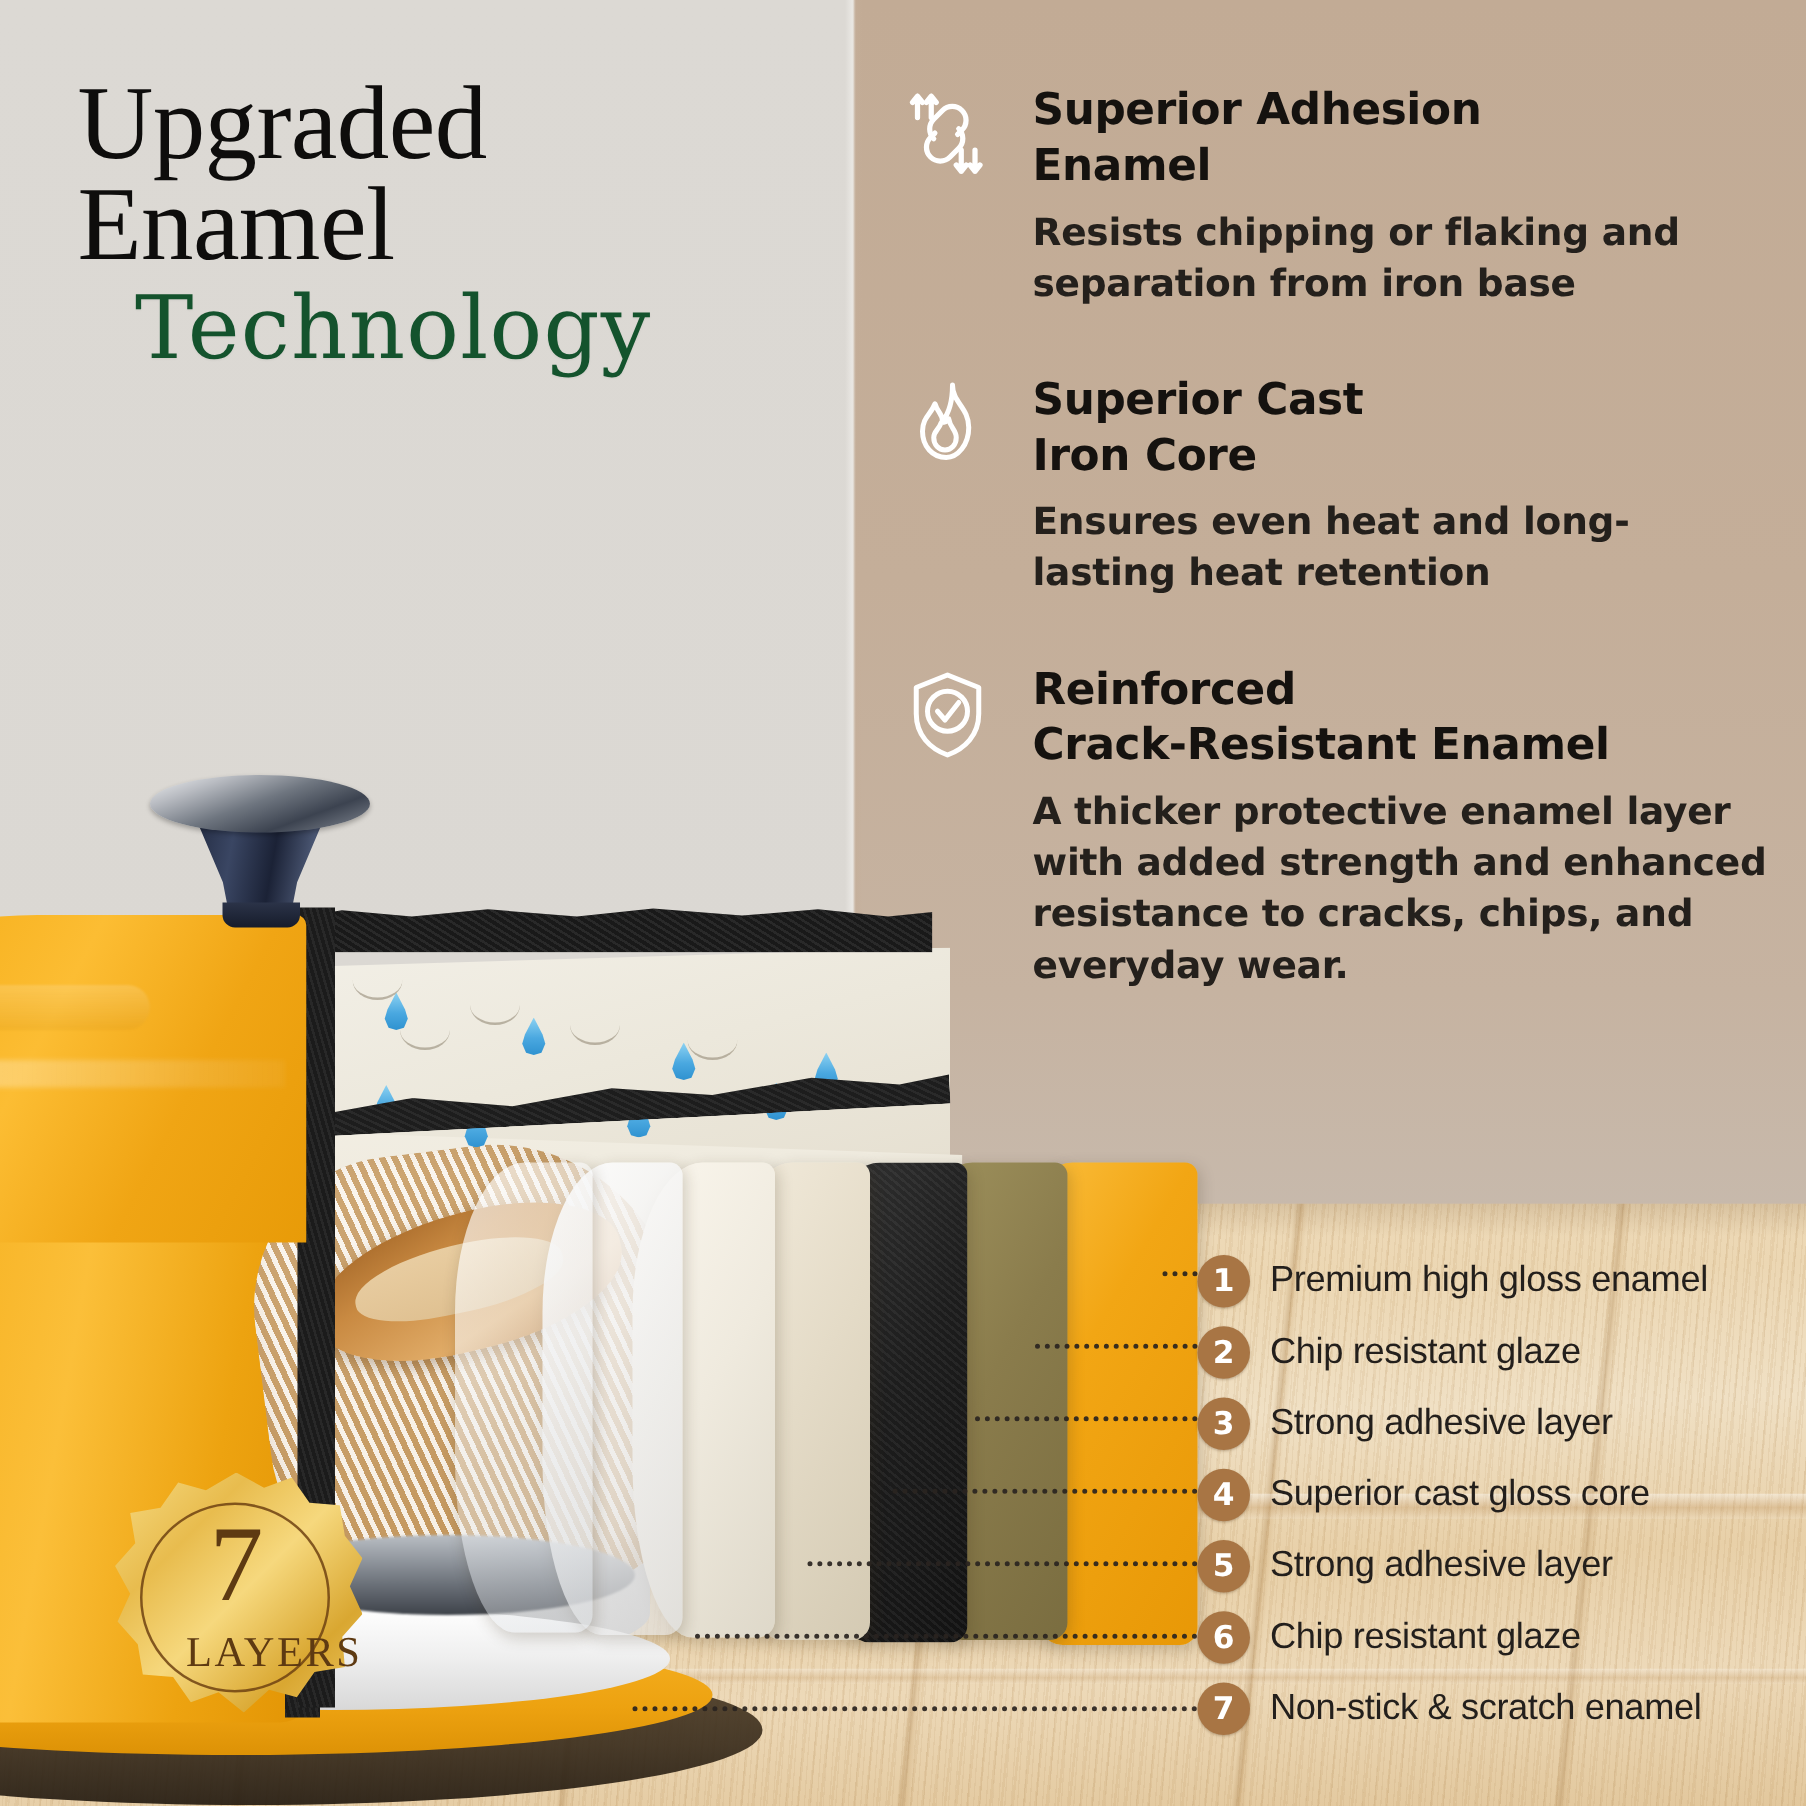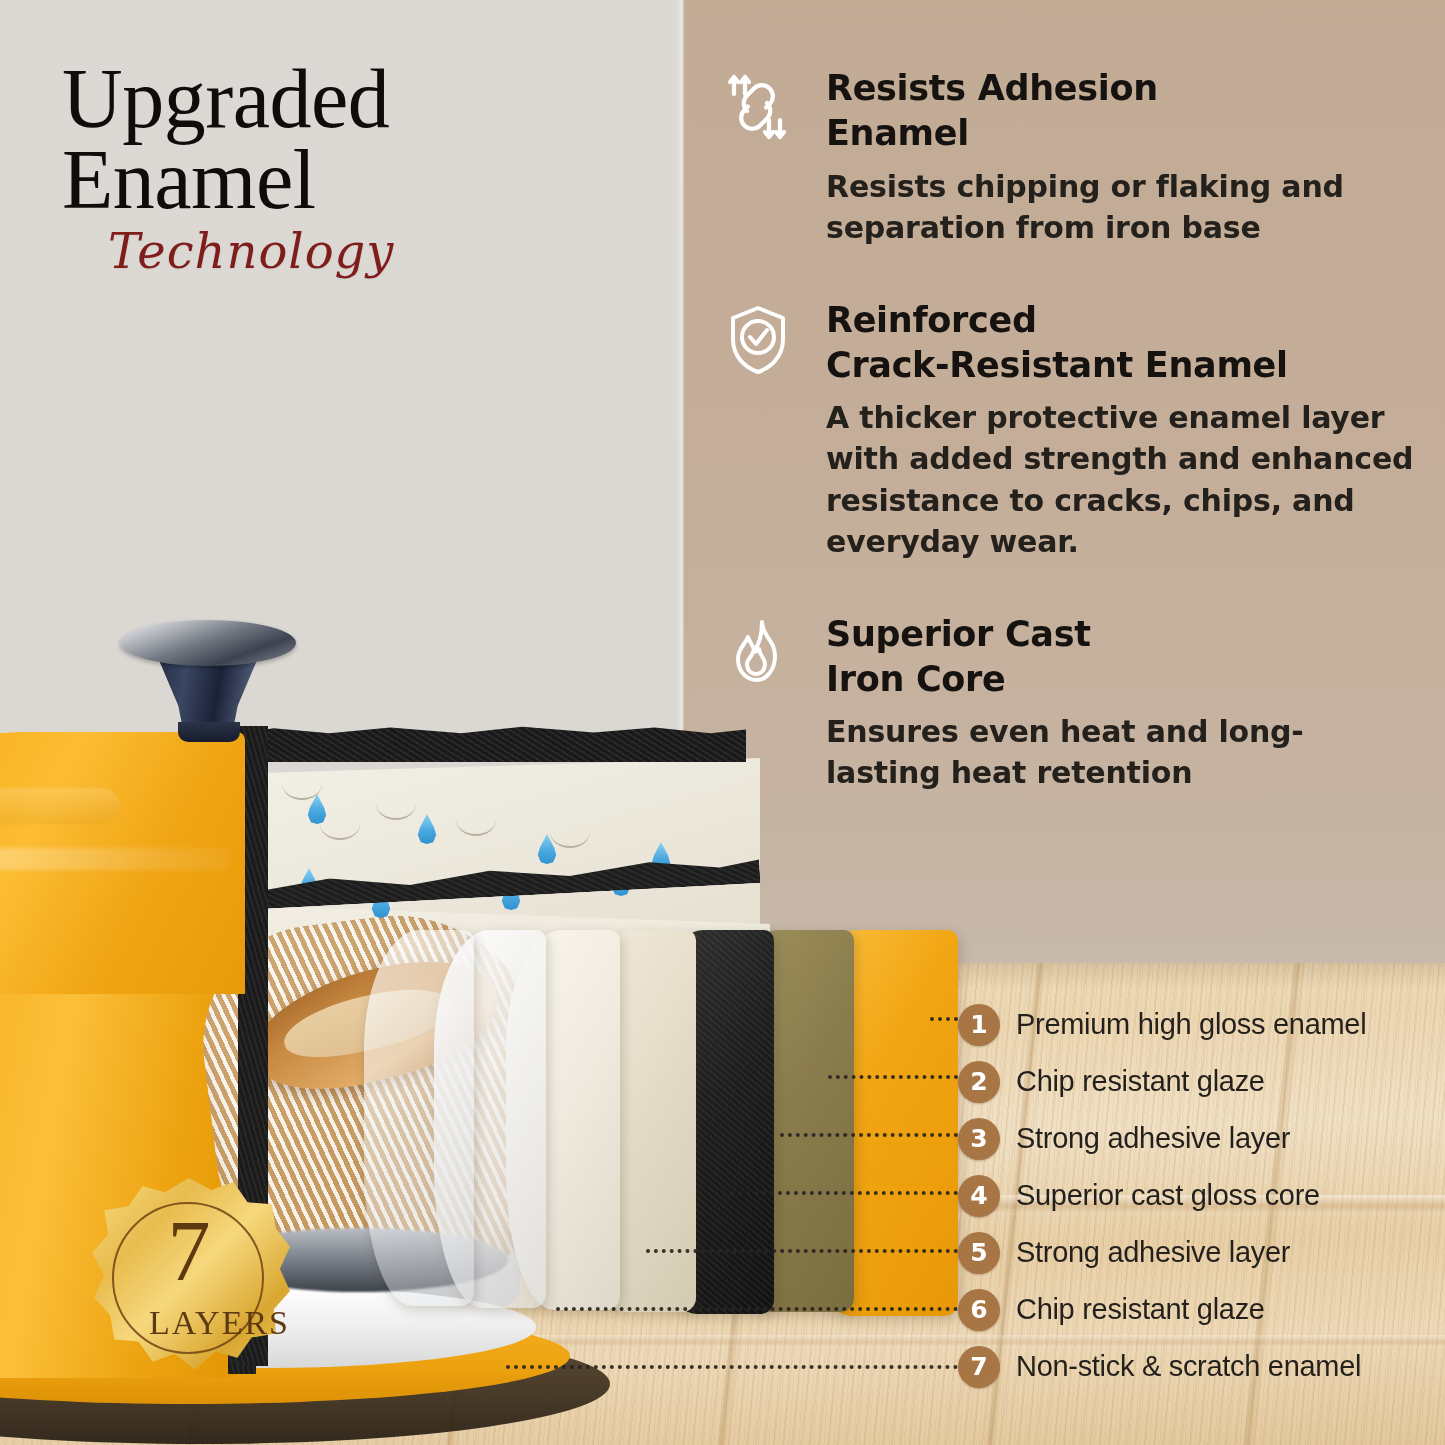--- a/index.html
+++ b/index.html
@@ -59,22 +59,22 @@
 
   
   .title-wrap{position:absolute;left:62px;top:58px;width:600px;}
   .title-serif{
     font-family:"Liberation Serif",serif;
     font-size:84px;line-height:0.97;color:#0e0d0c;
     letter-spacing:-0.5px;font-weight:400;
   }
   .title-script{
     font-family:"DejaVu Serif",serif;
-    font-style:italic;font-weight:400;
-    font-size:48px;line-height:1;color:#7f1d1d;
+    font-weight:400;
+    font-size:70px;line-height:1;color:#14532d;
     margin-top:6px;margin-left:46px;
     letter-spacing:1px;
     text-shadow:0 1px 2px rgba(0,0,0,.06);
   }
 
   
   .features{position:absolute;left:714px;top:66px;width:700px;}
   .feature{position:relative;padding-left:112px;margin-bottom:42px;}
   .feature .ficon{
     position:absolute;left:8px;top:6px;width:72px;height:72px;
@@ -432,55 +432,55 @@
         <svg width="66" height="70" viewBox="0 0 66 70" fill="none" stroke="#ffffff" stroke-width="4.2" stroke-linecap="round" stroke-linejoin="round">
           <path d="M9 22 L9 5 M9 5 L5 10 M9 5 L13 10"></path>
           <path d="M20 22 L20 5 M20 5 L16 10 M20 5 L24 10"></path>
           <path d="M44 48 L44 65 M44 65 L40 60 M44 65 L48 60"></path>
           <path d="M55 48 L55 65 M55 65 L51 60 M55 65 L59 60"></path>
           <path d="M22 39 a11 11 0 0 1 0-15.6 l7-7 a11 11 0 0 1 15.6 15.6 l-3.5 3.5"></path>
           <path d="M42 31 a11 11 0 0 1 0 15.6 l-7 7 a11 11 0 0 1-15.6-15.6 l3.5-3.5"></path>
         </svg>
       </div>
       <h3>
-        <span>Resists Adhesion</span><br>
+        <span>Superior Adhesion</span><br>
         <span>Enamel</span>
       </h3>
       <p>Resists chipping or flaking and separation from iron base</p>
+    </div>
+
+    <div class="feature" style="margin-top:50px;">
+      <div class="ficon">
+        <svg width="58" height="70" viewBox="0 0 58 70" fill="none" stroke="#ffffff" stroke-width="4" stroke-linecap="round" stroke-linejoin="round">
+          <path d="M33 4 C33 18 46 22 46 38 C46 52 37 62 28 62 C17 62 9 53 9 41 C9 30 16 27 19 19 C21 26 25 27 25 33 C29 28 33 18 33 4 Z"></path>
+          <path d="M24 34 C22 40 18 41 18 46 C18 52 22 56 27 56 C32 56 36 52 36 46 C36 40 31 38 30 31 C28 34 26 34 24 34 Z"></path>
+        </svg>
+      </div>
+      <h3>
+        <span>Superior Cast</span><br>
+        <span>Iron Core</span>
+      </h3>
+      <p>Ensures even heat and long-lasting heat retention</p>
     </div>
 
     <div class="feature" style="margin-top:50px;">
       <div class="ficon">
         <svg width="62" height="72" viewBox="0 0 62 72" fill="none" stroke="#ffffff" stroke-width="4" stroke-linecap="round" stroke-linejoin="round">
           <path d="M31 4 L56 14 L56 35 C56 52 45 63 31 68 C17 63 6 52 6 35 L6 14 Z"></path>
           <circle cx="31" cy="33" r="16"></circle>
           <path d="M23 33 L29 40 L40 26"></path>
         </svg>
       </div>
       <h3>
         <span>Reinforced</span><br>
         <span>Crack-Resistant Enamel</span>
       </h3>
       <p>A thicker protective enamel layer with added strength and enhanced resistance to cracks, chips, and everyday wear.</p>
     </div>
 
-    <div class="feature" style="margin-top:50px;">
-      <div class="ficon">
-        <svg width="58" height="70" viewBox="0 0 58 70" fill="none" stroke="#ffffff" stroke-width="4" stroke-linecap="round" stroke-linejoin="round">
-          <path d="M33 4 C33 18 46 22 46 38 C46 52 37 62 28 62 C17 62 9 53 9 41 C9 30 16 27 19 19 C21 26 25 27 25 33 C29 28 33 18 33 4 Z"></path>
-          <path d="M24 34 C22 40 18 41 18 46 C18 52 22 56 27 56 C32 56 36 52 36 46 C36 40 31 38 30 31 C28 34 26 34 24 34 Z"></path>
-        </svg>
-      </div>
-      <h3>
-        <span>Superior Cast</span><br>
-        <span>Iron Core</span>
-      </h3>
-      <p>Ensures even heat and long-lasting heat retention</p>
-    </div>
-
   </div>
 
   <div class="legend">
 
     <div class="legend-row">
       <div class="legend-num">1</div>
       <div class="legend-text">Premium high gloss enamel</div>
     </div>
     <div class="legend-row">
       <div class="legend-num">2</div>

